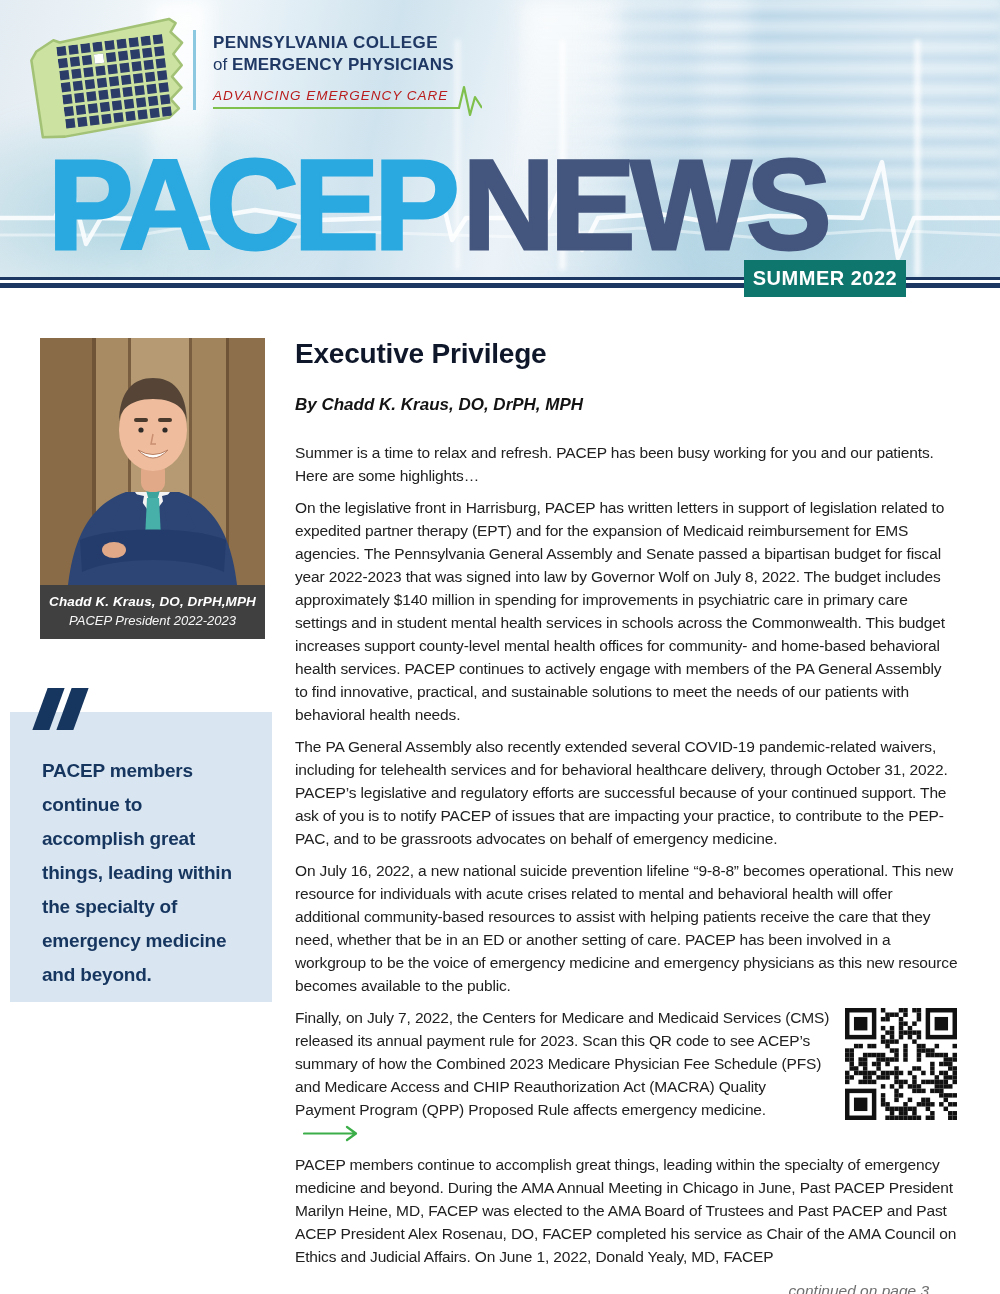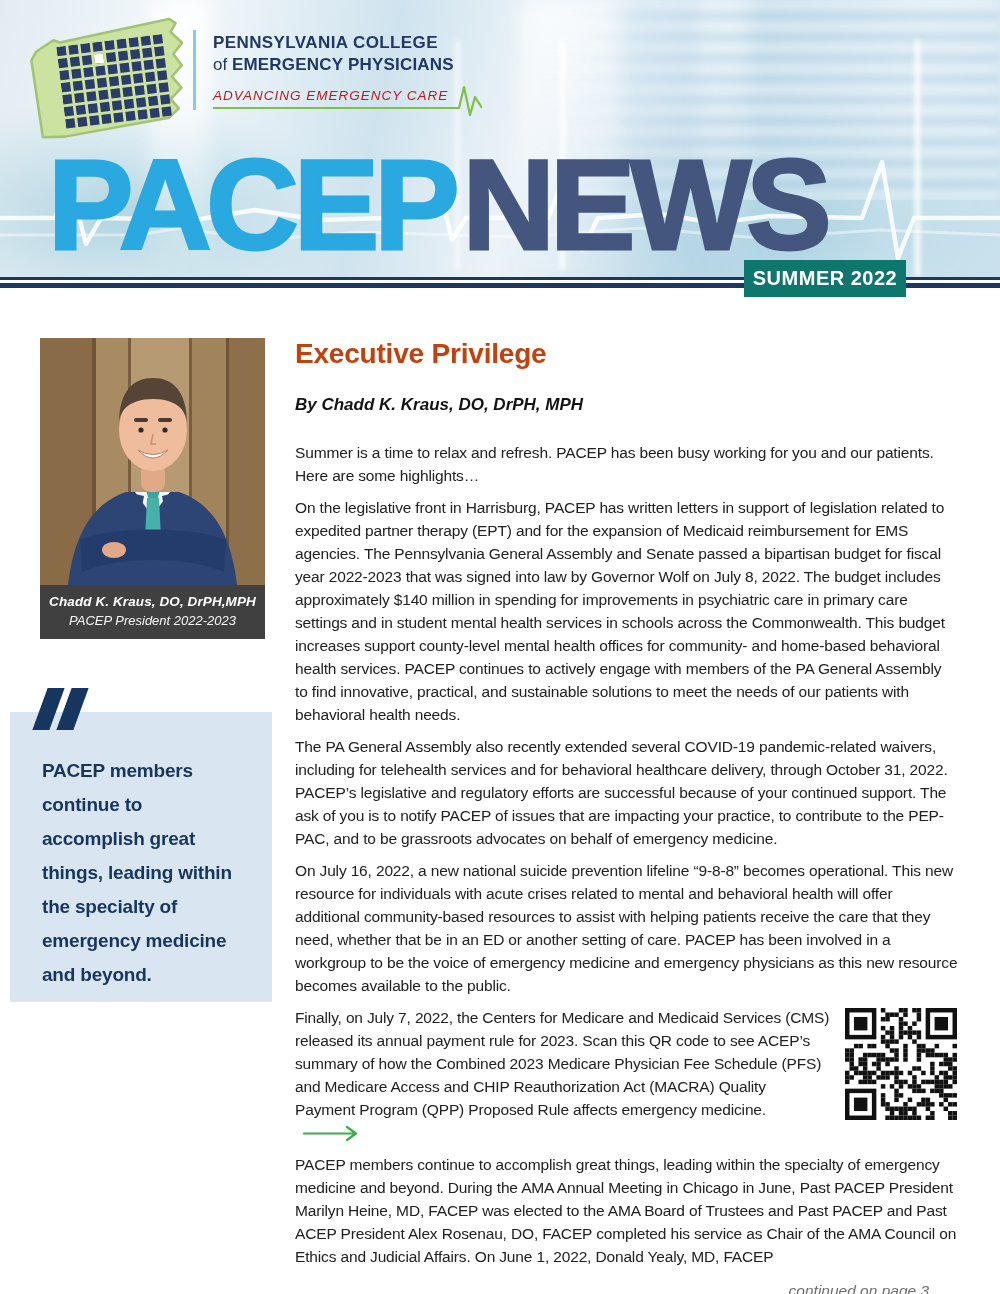--- a/index.html
+++ b/index.html
@@ -56,21 +56,21 @@
 
   .qmark{position:absolute;left:40px;top:688px;display:flex;gap:7px;z-index:3;}
   .qmark .bar{width:17px;height:42px;background:#16355f;transform:skewX(-20deg);}
 
   .pull{position:absolute;left:10px;top:712px;width:262px;height:290px;background:#d9e6f1;
     box-sizing:border-box;padding:42px 40px 0 32px;}
   .pull p{margin:0;font-size:19px;font-weight:bold;line-height:34px;color:#16355f;letter-spacing:-.2px;}
 
   
   .article{position:absolute;left:295px;top:337px;width:663px;}
-  .article-title{margin:0 0 24px;font-size:28px;line-height:34px;font-weight:bold;color:#c2410c;letter-spacing:-.2px;}
+  .article-title{margin:0 0 24px;font-size:28px;line-height:34px;font-weight:bold;color:#0f172a;letter-spacing:-.2px;}
   .byline{font-size:17px;font-weight:bold;font-style:italic;color:#141414;margin:0 0 26px;}
   p.body{font-size:15.5px;line-height:23px;color:#212121;margin:0 0 9px;letter-spacing:-.15px;}
   .qr-wrap{float:right;width:114px;height:112px;margin:2px 0 4px 14px;background:#fff;}
   .arrow{display:inline-block;vertical-align:-4px;margin-left:8px;}
   .continued{text-align:right;font-style:italic;color:#6f6f6f;font-size:15.5px;margin:14px 16px 0 0;}
 </style>
 </head>
 <body>
 
 <div class="page">

